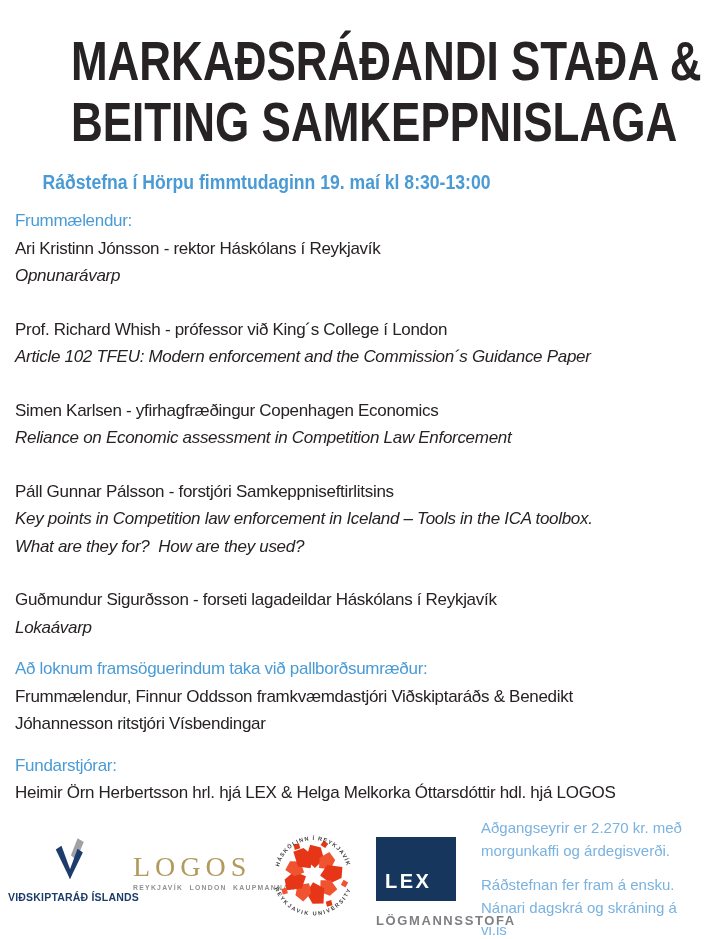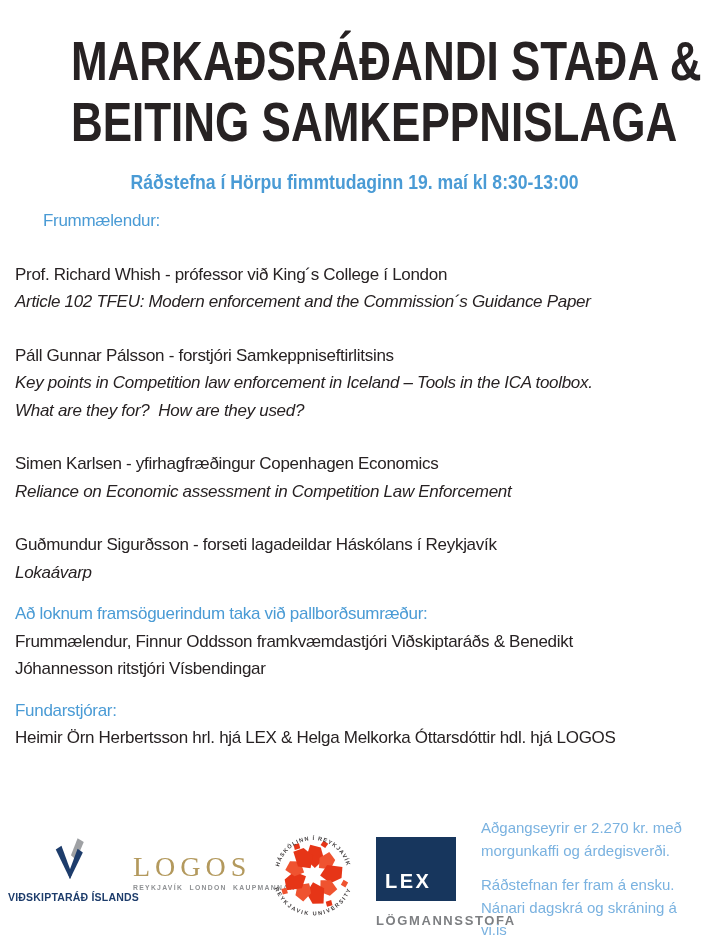--- a/index.html
+++ b/index.html
@@ -6,21 +6,21 @@
   html,body { background:#ffffff; }
   .poster {
     position:relative;
     width:709px; height:939px;
     background:#ffffff;
     color:#272223;
     font-family:"Liberation Sans", sans-serif;
     overflow:hidden;
   }
   
-  .header { padding-top:31px; text-align:center; }
+  .header { padding-top:31px; }
   .title-line {
     font-size:55px;
     font-weight:700;
     line-height:61px;
     letter-spacing:0px;
     color:#272223;
     transform:scaleX(0.80);
     transform-origin:50% 50%;
     white-space:nowrap;
   }
@@ -35,21 +35,21 @@
     white-space:nowrap;
   }
   
   .content {
     margin-top:10px;
     padding-left:15px;
     font-size:17px;
     line-height:27.5px;
     letter-spacing:-0.3px;
   }
-  .section-heading { color:#4a9bd5;margin-left:28px; }
+  .section-heading { color:#4a9bd5; }
   .item { margin-top:26px; }
   .item.first { margin-top:0; }
   .talk { font-style:italic; white-space:pre-wrap; }
   .block-heading { margin-top:14px; color:#4a9bd5; }
   
   .footer-block { position:absolute; }
   
   .vi-block { left:8px; top:836px; width:124px; text-align:left; }
   .vi-mark { display:block; margin:0 auto; }
   .vi-label {
@@ -126,35 +126,39 @@
 
   <div class="header">
     <div class="title-line">MARKAÐSRÁÐANDI STAÐA &amp;</div>
     <div class="title-line">BEITING SAMKEPPNISLAGA</div>
     <div class="subtitle">Ráðstefna í Hörpu fimmtudaginn 19. maí kl 8:30-13:00</div>
   </div>
 
   <div class="content">
     <div class="section-heading">Frummælendur:</div>
 
+    <div class="item first">
+      <div class="speaker">Ari Kristinn Jónsson - rektor Háskólans í Reykjavík</div>
+      <div class="talk">Opnunarávarp</div>
+    </div>
 
     <div class="item">
       <div class="speaker">Prof. Richard Whish - prófessor við King´s College í London</div>
       <div class="talk">Article 102 TFEU: Modern enforcement and the Commission´s Guidance Paper</div>
+    </div>
+
+    <div class="item">
+      <div class="speaker">Simen Karlsen - yfirhagfræðingur Copenhagen Economics</div>
+      <div class="talk">Reliance on Economic assessment in Competition Law Enforcement</div>
     </div>
 
     <div class="item">
       <div class="speaker">Páll Gunnar Pálsson - forstjóri Samkeppniseftirlitsins</div>
       <div class="talk">Key points in Competition law enforcement in Iceland – Tools in the ICA toolbox.</div>
       <div class="talk">What are they for?  How are they used?</div>
-    </div>
-
-    <div class="item">
-      <div class="speaker">Simen Karlsen - yfirhagfræðingur Copenhagen Economics</div>
-      <div class="talk">Reliance on Economic assessment in Competition Law Enforcement</div>
     </div>
 
     <div class="item">
       <div class="speaker">Guðmundur Sigurðsson - forseti lagadeildar Háskólans í Reykjavík</div>
       <div class="talk">Lokaávarp</div>
     </div>
 
     <div class="block-heading">Að loknum framsöguerindum taka við pallborðsumræður:</div>
     <div>Frummælendur, Finnur Oddsson framkvæmdastjóri Viðskiptaráðs &amp; Benedikt</div>
     <div>Jóhannesson ritstjóri Vísbendingar</div>

